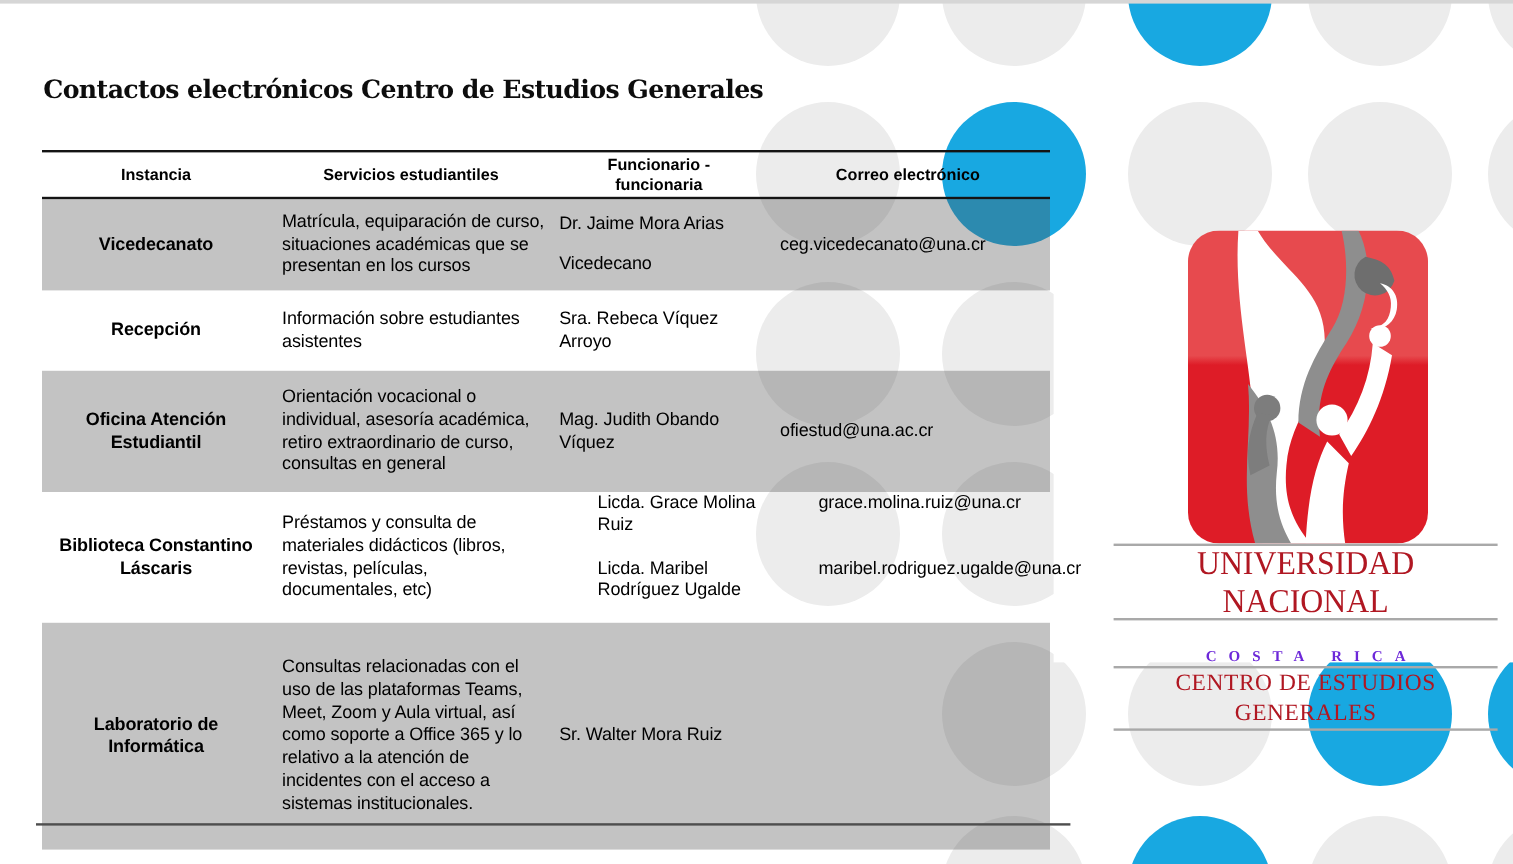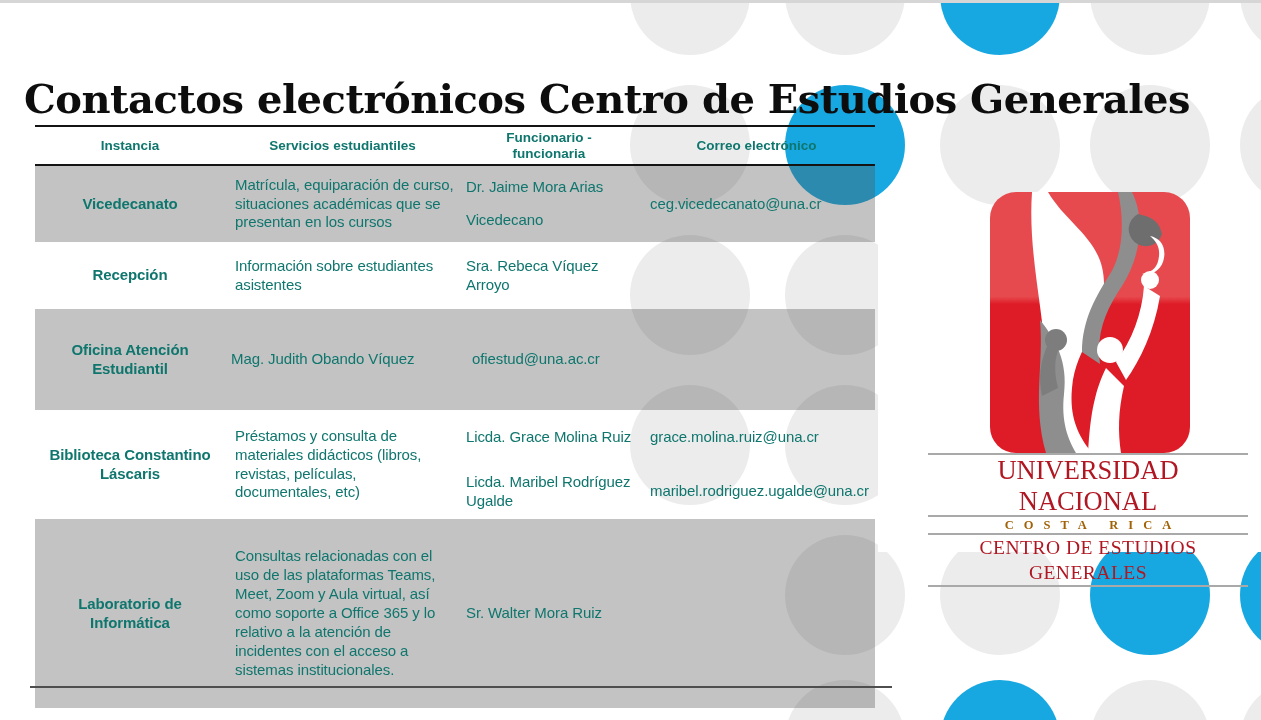--- a/index.html
+++ b/index.html
@@ -21,28 +21,28 @@
   .una-emblem{position:absolute;left:990px;top:192px;width:200px;height:261px;z-index:3;}
   .logo-text{position:absolute;left:928px;top:453px;width:320px;z-index:3;text-align:center;
     font-family:"Liberation Serif", serif;}
   .logo-text .rule{height:2px;background:#a9a9a9;margin:0;}
   .logo-text .uni{font-size:26.5px;line-height:30px;letter-spacing:0px;font-weight:500;transform:scaleY(1.05);}
   .logo-text .country{font-size:12.5px;line-height:16px;letter-spacing:10px;font-weight:600;text-indent:10px;}
   .logo-text .centro{font-size:19.5px;line-height:25px;letter-spacing:0.5px;font-weight:500;}
 
   
   .page-title{
-    position:absolute;left:24px;top:48px;width:860px;z-index:4;
+    position:absolute;left:36px;top:48px;width:860px;z-index:4;
     font-family:"DejaVu Serif", serif;
-    font-weight:bold;font-size:40px;letter-spacing:-0.5px;color:#0d0d0d;
+    font-weight:bold;font-size:21px;letter-spacing:-0.5px;color:#0d0d0d;
     white-space:nowrap;
   }
 
   
-  .contacts-table{position:absolute;left:35px;top:125px;width:840px;z-index:4;color:#0f766e;}
+  .contacts-table{position:absolute;left:35px;top:125px;width:840px;z-index:4;color:#000000;}
   .t-header{
     display:grid;grid-template-columns:190px 235px 178px 237px;
     height:37px;align-items:center;
     border-top:2px solid #141414;border-bottom:2px solid #141414;
     font-weight:bold;font-size:13.5px;text-align:center;line-height:1.15;
   }
   .t-header .hc{padding:0 4px;}
   .t-header .hc.narrow span{display:inline-block;max-width:112px;}
   .t-row{display:grid;grid-template-columns:190px 235px 178px 237px;}
   .t-row.shaded{background:rgba(82,82,82,0.35);}
@@ -50,21 +50,21 @@
   .cell-instancia{
     font-weight:bold;display:flex;align-items:center;justify-content:center;
     text-align:center;padding:0 14px;
   }
   .cell-servicios{display:flex;flex-direction:column;justify-content:center;padding:4px 4px 4px 10px;}
   .cell-funcionario{display:flex;flex-direction:column;justify-content:center;padding:4px 2px 4px 6px;}
   .cell-correo{display:flex;flex-direction:column;justify-content:center;padding:4px 2px 4px 12px;}
   .cell p{margin:0;}
   .cell p + p{margin-top:14px;}
   .pairwrap{display:flex;flex-direction:column;height:100%;justify-content:stretch;}
-  .pairwrap .pair{flex:1;display:flex;align-items:center;}
+  .pairwrap .pair{flex:1;display:flex;align-items:flex-start;margin-left:32px;}
   .table-bottom-line{position:absolute;left:30px;top:686px;width:862px;height:2px;background:#4e4e4e;z-index:4;}
 </style>
 </head>
 <body>
 
 <div class="slide">
 
   <div class="bg-circles">
       <div class="dot" style="left: 630px; top: -65px; background: rgb(236, 236, 236);"></div>
       <div class="dot" style="left: 785px; top: -65px; background: rgb(236, 236, 236);"></div>
@@ -125,21 +125,21 @@
       <path d="M126,170 C142,148 152,122 154,94 L170,104 C164,140 150,168 136,188 Z" fill="#ffffff"></path>
 
       <circle cx="160" cy="88" r="9" fill="#ffffff"></circle>
     </g>
   </svg>
 
   <div class="logo-text">
     <div class="rule"></div>
     <div class="uni" style="color: rgb(176, 23, 34);">UNIVERSIDAD NACIONAL</div>
     <div class="rule"></div>
-    <div class="country" style="color: #a16207;">COSTA RICA</div>
+    <div class="country" style="color: #6d28d9; margin-top: 22px;">COSTA RICA</div>
     <div class="rule"></div>
     <div class="centro" style="color: rgb(176, 23, 34);">CENTRO DE ESTUDIOS GENERALES</div>
     <div class="rule"></div>
   </div>
 
   <h1 class="page-title">Contactos electrónicos Centro de Estudios Generales</h1>
 
   <div class="contacts-table">
     <div class="t-header">
         <div class="hc"><span>Instancia</span></div>
@@ -165,20 +165,23 @@
           <div class="cell cell-instancia">Recepción</div>
           <div class="cell cell-servicios">
             <p>Información sobre estudiantes asistentes</p>
           </div>
           <div class="cell cell-funcionario">
             <p>Sra. Rebeca Víquez Arroyo</p>
           </div>
         </div>
         <div class="t-row shaded" style="height: 101px;">
           <div class="cell cell-instancia">Oficina Atención Estudiantil</div>
+          <div class="cell cell-servicios">
+            <p>Orientación vocacional o individual, asesoría académica, retiro extraordinario de curso, consultas en general</p>
+          </div>
           <div class="cell cell-funcionario">
             <p>Mag. Judith Obando Víquez</p>
           </div>
           <div class="cell cell-correo">
             <p>ofiestud@una.ac.cr</p>
           </div>
         </div>
         <div class="t-row" style="height: 109px;">
           <div class="cell cell-instancia">Biblioteca Constantino Láscaris</div>
           <div class="cell cell-servicios">

